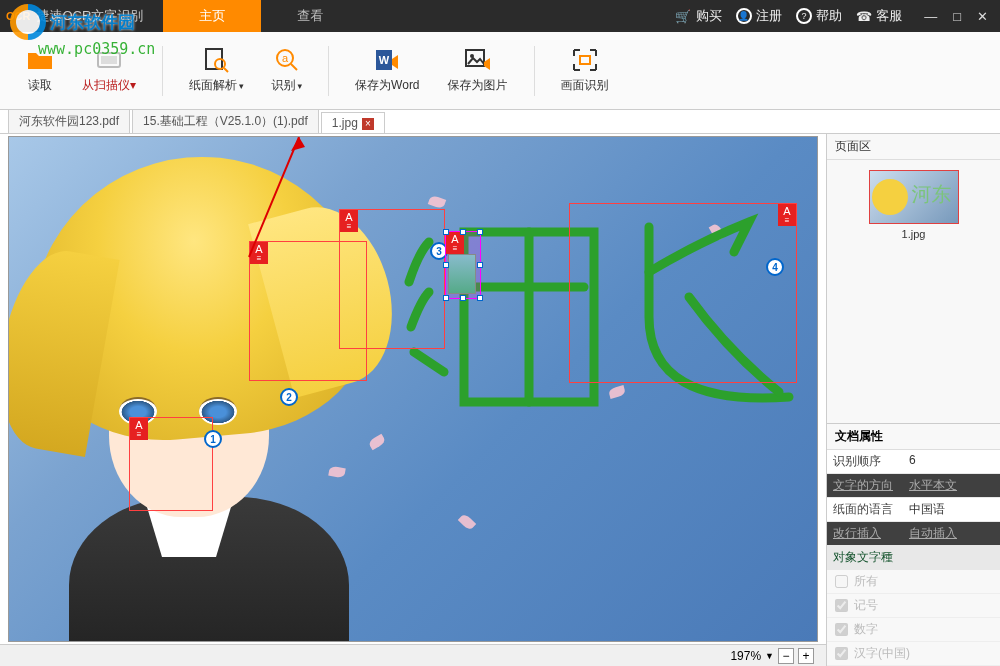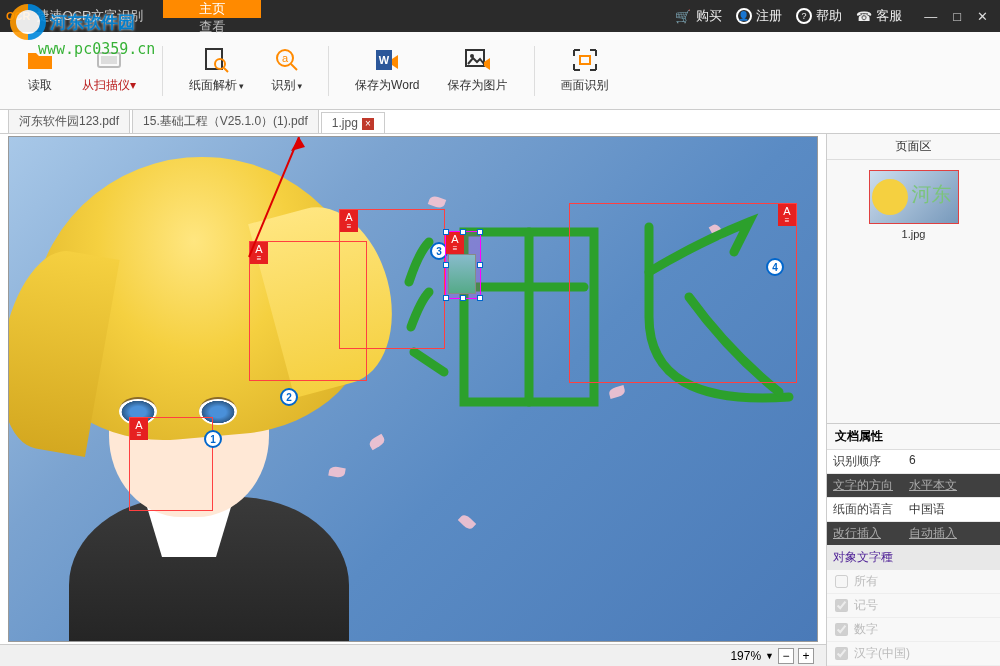--- a/index.html
+++ b/index.html
@@ -1,21 +1,21 @@
 <!DOCTYPE html>
 <html><head>
   <meta charset="utf-8">
   <style>
     * { margin: 0; padding: 0; box-sizing: border-box; font-family: "Microsoft YaHei", sans-serif; }
     body { width: 1000px; height: 666px; background: #f0f0f0; overflow: hidden; position: relative; }
     
     .titlebar { height: 32px; background: #2b2b2b; display: flex; align-items: center; color: #fff; font-size: 13px; }
     .titlebar .ocr-badge { color: #ff8c00; font-weight: bold; padding: 0 6px; font-size: 11px; }
     .titlebar .app-title { color: #ccc; flex: 0 0 auto; padding-right: 20px; }
-    .titlebar .tabs { display: flex; height: 100%; flex-direction: column; }
+    .titlebar .tabs { display: flex; height: 100%; }
     .titlebar .tab { padding: 0 36px; display: flex; align-items: center; color: #bbb; cursor: pointer; }
     .titlebar .tab.active { background: #ff8a00; color: #fff; }
     .titlebar .spacer { flex: 1; }
     .titlebar .right-items { display: flex; align-items: center; gap: 14px; padding-right: 10px; }
     .titlebar .ritem { display: flex; align-items: center; gap: 4px; color: #eee; font-size: 13px; cursor: pointer; }
     .titlebar .wincontrols { display: flex; gap: 16px; padding: 0 12px; }
     .titlebar .wincontrols span { cursor: pointer; color: #ddd; }
     
     .icon-circle { width: 16px; height: 16px; border: 2px solid #fff; border-radius: 50%; display: inline-flex; align-items: center; justify-content: center; font-size: 9px; }
     
@@ -56,34 +56,34 @@
     
     .sel-region { position: absolute; border: 1px solid #ff00ff; background: rgba(255,0,255,0.15); }
     .sel-region .handle { position: absolute; width: 6px; height: 6px; background: #fff; border: 1px solid #0066cc; }
     
     svg.green-text { position: absolute; top: 45px; left: 390px; }
     
     .zoom-bar { position: absolute; bottom: 0; left: 0; right: 0; height: 22px; background: #f0f0f0; border-top: 1px solid #ccc; display: flex; align-items: center; justify-content: flex-end; padding-right: 12px; font-size: 12px; gap: 4px; }
     .zoom-bar .zbtn { width: 16px; height: 16px; border: 1px solid #999; background: #fff; display: flex; align-items: center; justify-content: center; cursor: pointer; font-size: 12px; }
     
     .side-panel { width: 174px; background: #f8f8f8; border-left: 1px solid #ccc; display: flex; flex-direction: column; font-size: 12px; }
-    .side-header { padding: 4px 8px; border-bottom: 1px solid #ddd; color: #333; text-align: center; }
+    .side-header { padding: 4px 8px; border-bottom: 1px solid #ddd; color: #333; }
     .thumb-area { padding: 10px; display: flex; flex-direction: column; align-items: center; gap: 4px; flex: 0 0 auto; }
     .thumb { width: 90px; height: 54px; border: 1px solid #e04040; background: linear-gradient(135deg,#cde,#79b); position: relative; overflow: hidden; }
     .thumb .th-hair { position: absolute; left: 2px; top: 8px; width: 36px; height: 36px; background: #f5d040; border-radius: 50%; }
     .thumb .th-text { position: absolute; right: 6px; top: 10px; color: #7bc47b; font-size: 20px; font-family: Liberation Sans, sans-serif; }
     .thumb-label { font-size: 11px; color: #333; }
     
     .props { border-top: 1px solid #ccc; }
     .props-header { padding: 4px 8px; font-weight: bold; border-bottom: 1px solid #ddd; }
     .prop-row { display: flex; border-bottom: 1px solid #e8e8e8; }
     .prop-row .k { width: 76px; padding: 3px 6px; color: #444; background: #fff; }
     .prop-row .v { flex: 1; padding: 3px 6px; color: #333; background: #fff; }
     .prop-row.disabled .k, .prop-row.disabled .v { color: #aaa; background: #404040; text-decoration: underline; }
-    .prop-row.sectionhdr .k { background: #e8e8e8; color: #4c1d95; width: 100%; }
+    .prop-row.sectionhdr .k { background: #e8e8e8; color: #14532d; width: 100%; }
     .check-row { padding: 3px 8px; border-bottom: 1px solid #eee; color: #555; display: flex; align-items: center; gap: 6px; }
     .check-row.disabled { color: #bbb; }
     .check-row input { accent-color: #999; }
     
     .watermark { position: absolute; top: 4px; left: 10px; z-index: 999; pointer-events: none; opacity: 0.9; }
     .watermark .logo { display: flex; align-items: center; gap: 4px; }
     .watermark .logo-ball { width: 36px; height: 36px; border-radius: 50%; background: conic-gradient(#0088dd 0 50%, #ff9900 50% 100%); position: relative; }
     .watermark .logo-ball::after { content: ""; position: absolute; inset: 6px; background: #fff; border-radius: 50%; }
     .watermark .wm-text { color: #0088dd; font-size: 17px; font-weight: bold; text-shadow: 0 0 3px #fff; }
     .watermark .wm-url { color: #22aa22; font-size: 15px; font-family: monospace; text-shadow: 0 0 2px #fff; margin-left: 28px; }

